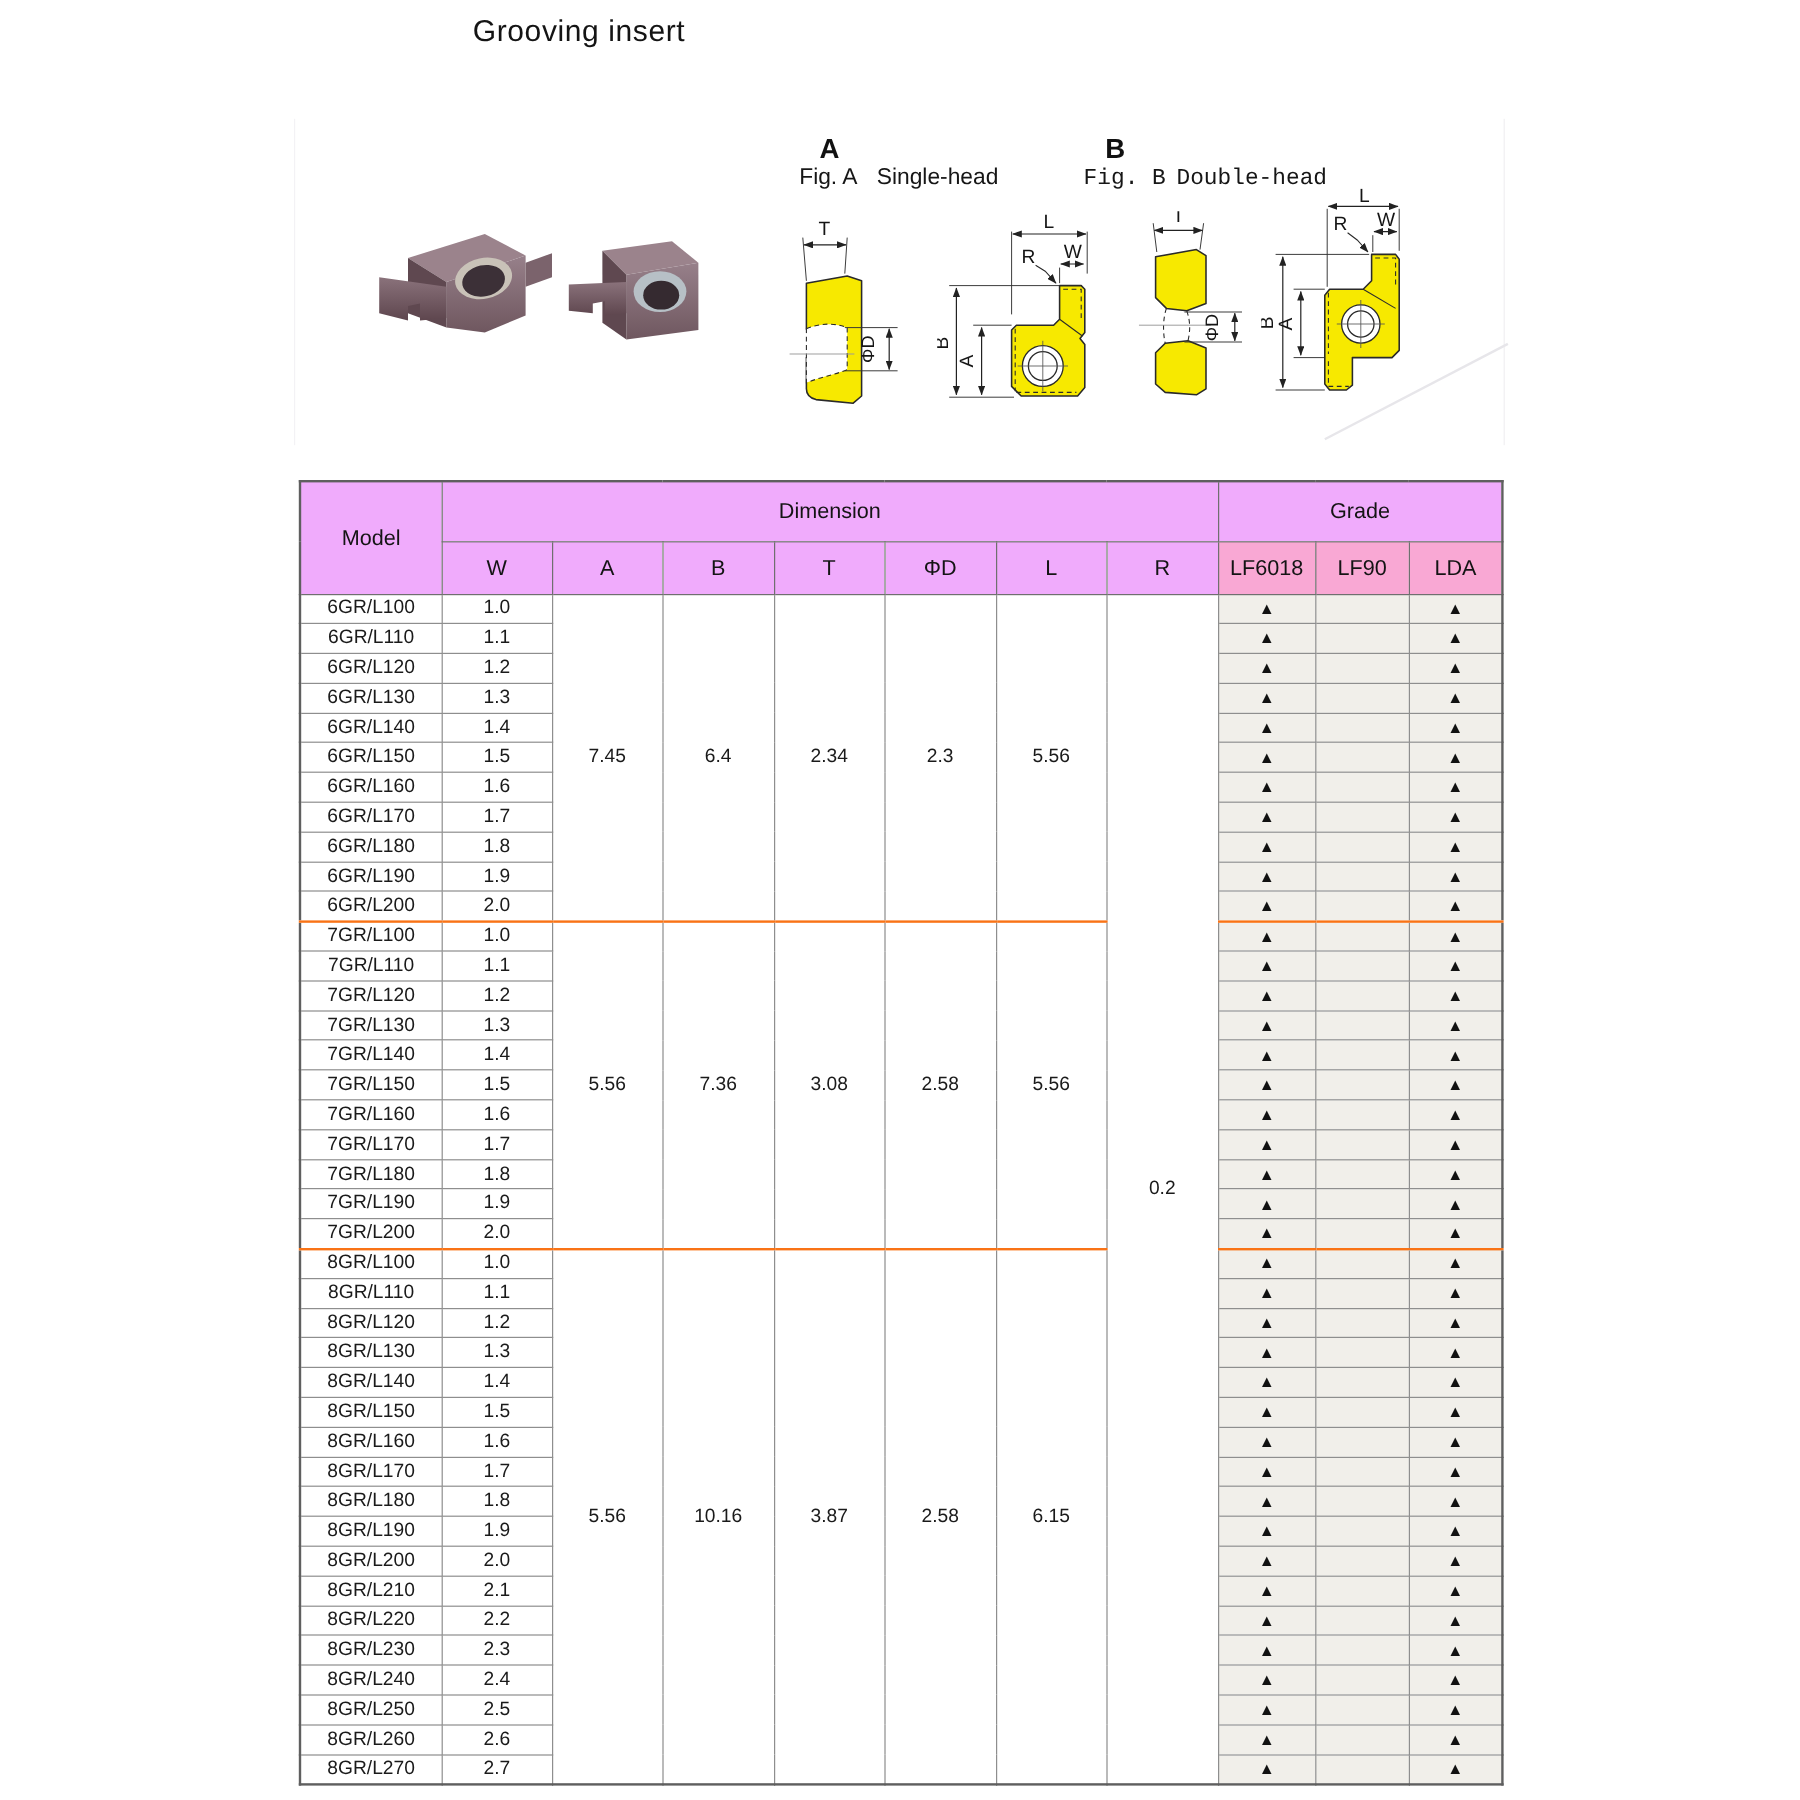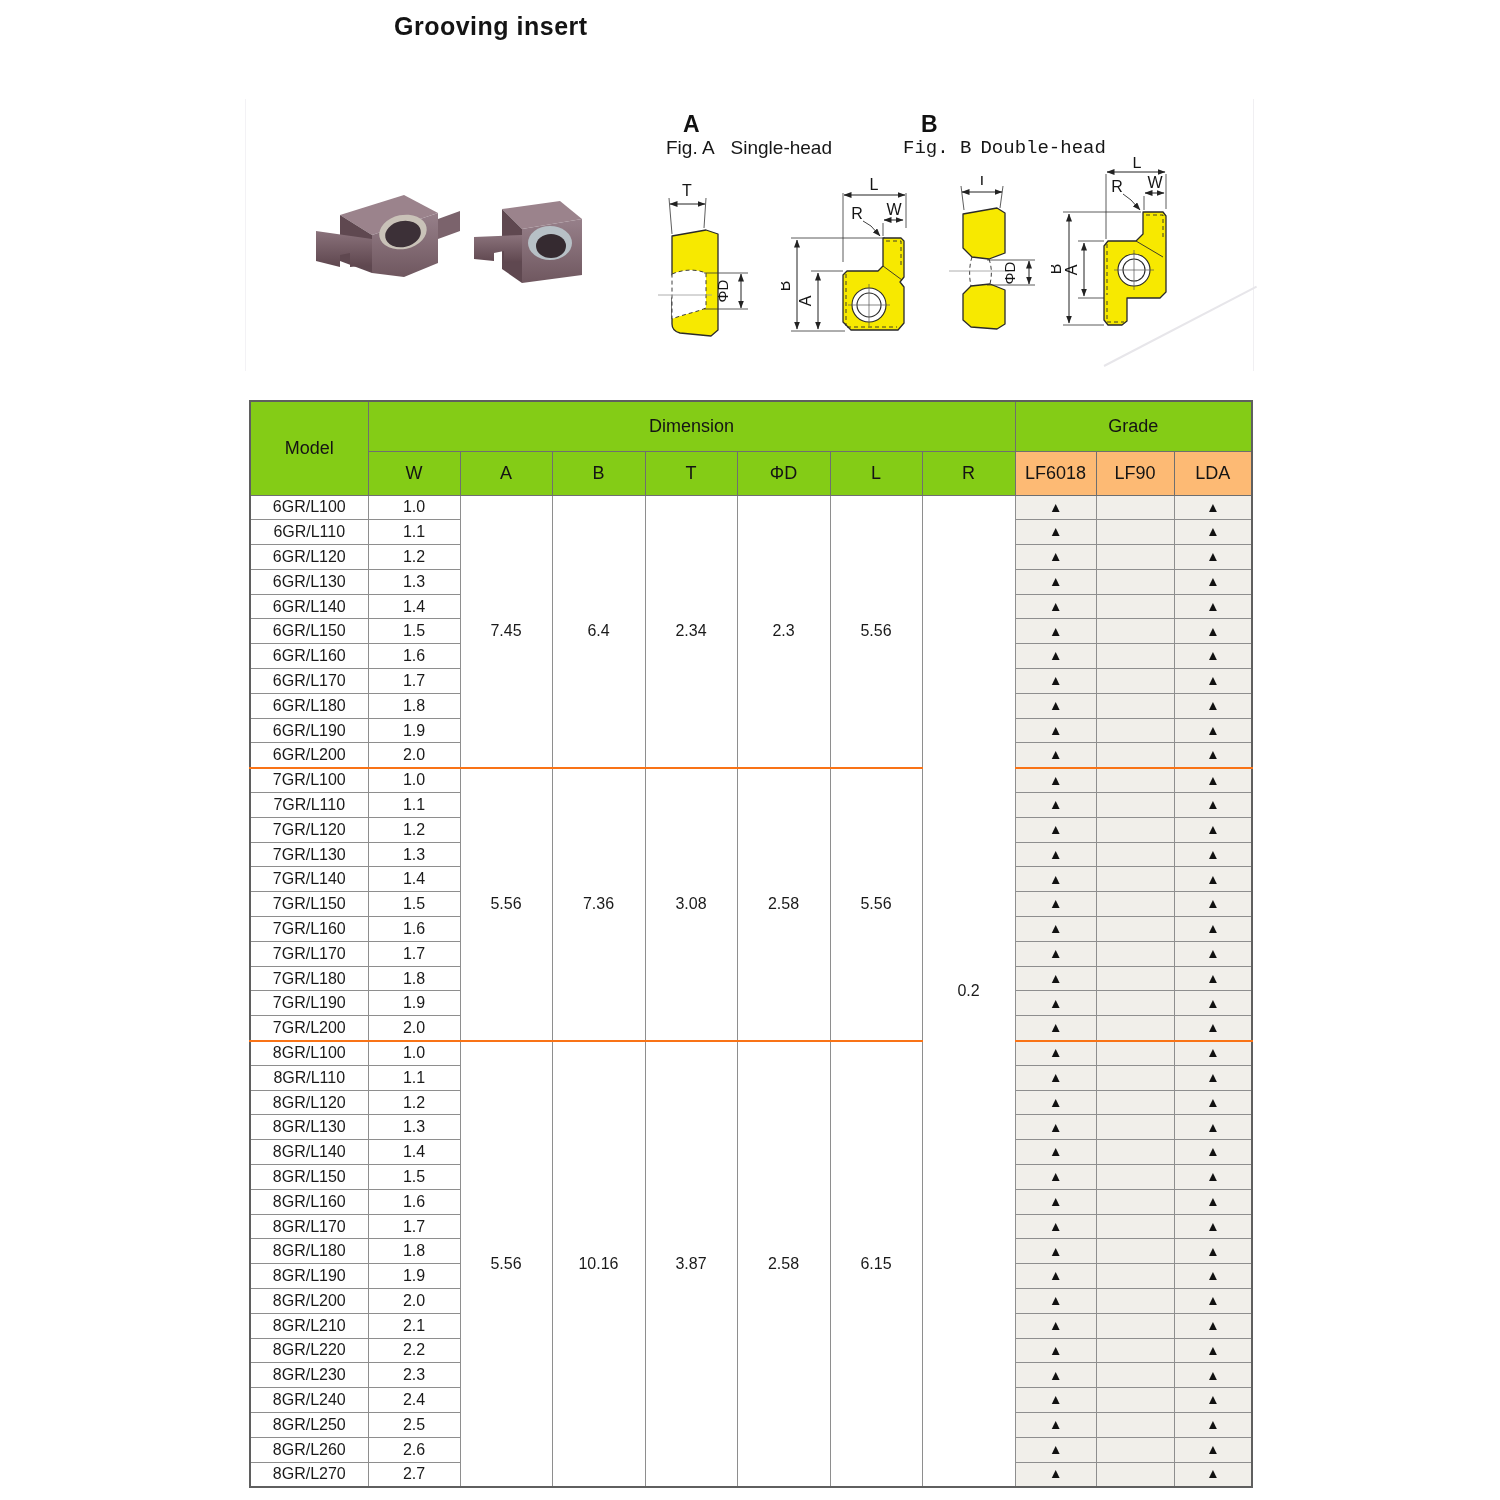--- a/index.html
+++ b/index.html
@@ -1,19 +1,19 @@
 <!DOCTYPE html>
 <html><head>
 <meta charset="utf-8">
 <style>
   html,body{margin:0;padding:0;background:#fff;}
   .page{position:relative;width:1500px;height:1500px;background:#ffffff;overflow:hidden;
         font-family:"Liberation Sans", sans-serif;color:#1c1c1c;}
 
-  .page-title{position:absolute;left:394px;top:12px;font-size:25px;font-weight:bold;
+  .page-title{position:absolute;left:394px;top:12px;font-size:25px;font-weight:normal;
               letter-spacing:0.5px;color:#141414;}
 
   .banner{position:absolute;left:245px;top:53px;width:1007px;height:46px;background:#746aa6;}
   .banner .code{position:absolute;left:13px;top:3px;font-size:33px;font-weight:bold;color:#ffffff;letter-spacing:1px;}
 
   .panel{position:absolute;left:245px;top:99px;width:1007px;height:272px;background:#ffffff;
          border-right:1px solid #f0eff2;border-left:1px solid #f3f2f5;}
   .fig-key{position:absolute;font-size:23px;font-weight:bold;color:#111;}
   .fig-caption{position:absolute;font-size:19px;color:#161616;white-space:nowrap;}
   .fig-caption .gap-a{display:inline-block;width:16px;}
@@ -31,24 +31,24 @@
   .hidden-dash{stroke:#2a2a2a;stroke-width:0.9;fill:none;stroke-dasharray:4 3;}
   .centerline{stroke:#9a9a9a;stroke-width:0.8;}
   .hole{fill:#ffffff;stroke:#2a2a2a;stroke-width:1.1;}
   .crosshair{stroke:#555;stroke-width:0.7;}
   .thinline{stroke:#2a2a2a;stroke-width:0.9;fill:none;}
 
   .spec-table{position:absolute;left:249px;top:400px;width:1004px;border-collapse:collapse;
               table-layout:fixed;border:2px solid #5f5f5f;}
   .spec-table th,.spec-table td{border:1px solid #8e8e8e;text-align:center;vertical-align:middle;
               padding:0;line-height:1;overflow:hidden;}
-  .spec-table thead th{background:#84cc16;font-weight:normal;font-size:18px;color:#141414;border-color:#6f6f6f;}
+  .spec-table thead th{background:#f0abfc;font-weight:normal;font-size:18px;color:#141414;border-color:#6f6f6f;}
   .spec-table thead tr.h1{height:50px;}
   .spec-table thead tr.h2{height:44px;}
-  .spec-table thead th.grade-head{background:#fdba74;}
+  .spec-table thead th.grade-head{background:#f9a8d4;}
   .spec-table tbody tr{height:24.8px;margin-top:48px;}
   .spec-table tbody td{font-size:16px;background:#ffffff;color:#1a1a1a;}
   .spec-table tbody td.grade-cell{background:#f1efea;font-size:13.5px;color:#111;}
   .spec-table tbody tr.section-start td{border-top:2px solid #f97316;}
 </style>
 </head>
 <body>
 
 <svg width="0" height="0" style="position:absolute" aria-hidden="true">
   <defs>

